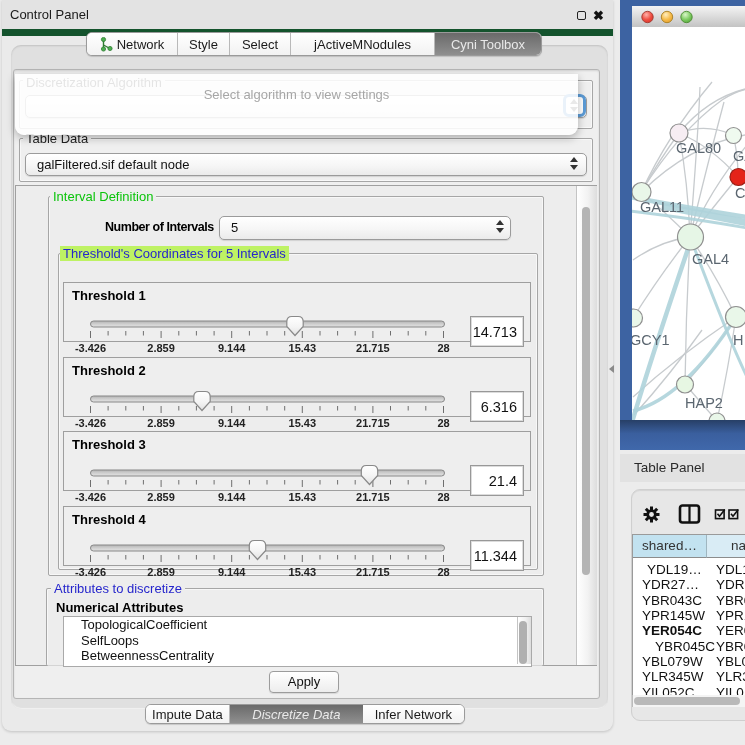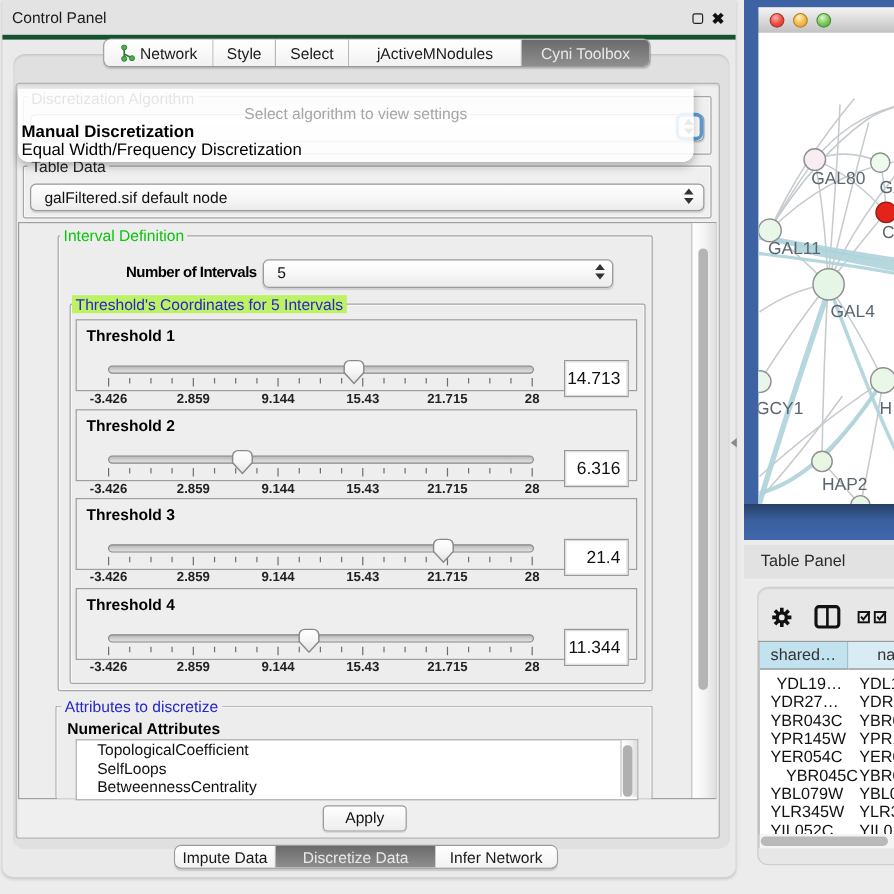--- a/index.html
+++ b/index.html
@@ -1,20 +1,20 @@
 <!DOCTYPE html>
 <html><head>
 <meta charset="utf-8">
 <style>
   html,body{margin:0;padding:0;}
   body{width:745px;height:745px;background:#ececec;font-family:"Liberation Sans",sans-serif;position:relative;overflow:hidden;}
   .abs{position:absolute;}
   
   #win{left:2px;top:0;width:611px;height:731px;background:#eaeaea;border-radius:0 0 9px 9px;box-shadow:0 1px 3px rgba(0,0,0,.18);}
-  #titlebar{left:2px;top:0;width:611px;height:29px;background:#e3e3e3;border-bottom:4px solid #14532d;}
+  #titlebar{left:2px;top:0;width:611px;height:29px;background:#e3e3e3;border-bottom:7px solid #14532d;}
   #titlebar .t{position:absolute;left:8px;top:7px;font-size:13px;color:#1b1b1b;}
   #minbox{position:absolute;left:577px;top:10.5px;width:7px;height:7px;border:1.8px solid #222;border-radius:2px;}
   #closex{position:absolute;left:593px;top:7.5px;font-size:13px;font-weight:bold;color:#111;}
   #card{left:11px;top:45px;width:597px;height:664px;background:#e0e0e0;border-radius:10px;box-shadow:inset 0 1px 2px rgba(0,0,0,.14), inset 0 -1px 1px rgba(255,255,255,.6);}
   #innerpanel{left:13px;top:69px;width:585px;height:628px;background:#efefef;border:1px solid #b5b5b5;border-radius:3px;box-shadow:inset 0 1px 2px rgba(0,0,0,.12);}
   
   .tabbar{display:flex;border:1px solid #9a9a9a;border-radius:6px;background:#fdfdfd;overflow:hidden;box-shadow:0 1px 1px rgba(0,0,0,.15);}
   .tabbar .seg{display:flex;align-items:center;justify-content:center;font-size:13px;color:#1a1a1a;background:linear-gradient(180deg,#ffffff,#f2f2f2);border-right:1px solid #b9b9b9;box-sizing:border-box;}
   .tabbar .seg:last-child{border-right:none;}
   .tabbar .sel{background:linear-gradient(180deg,#6a6a6a,#8f8f8f);color:#e9e9e9;border-right:none;}
@@ -26,21 +26,21 @@
   
   .combo{position:absolute;background:linear-gradient(180deg,#ffffff 0%,#f6f6f6 55%,#ebebeb 100%);border:1px solid #9b9b9b;border-radius:5px;box-shadow:0 1px 1px rgba(0,0,0,.12);font-size:13px;color:#111;}
   .combo .txt{position:absolute;left:11px;top:3px;}
   .spin{position:absolute;width:0;height:0;border-left:4px solid transparent;border-right:4px solid transparent;}
   .spinup{border-bottom:5px solid #333;}
   .spindn{border-top:5px solid #333;}
   
   .vtrack{position:absolute;background:linear-gradient(90deg,#ffffff,#f2f2f2 55%,#dddddd);border-left:1px solid #c4c4c4;}
   .thumb{position:absolute;background:#b4b4b4;border-radius:4px;}
   
-  .tbox{position:absolute;left:63px;width:468px;height:60px;background:#eeeeee;border:1px solid #9e9e9e;box-sizing:border-box;}
+  .tbox{position:absolute;left:63px;width:468px;height:60px;background:#eeeeee;border:1px solid #9e9e9e;box-sizing:border-box;margin-top:16px;}
   .tfield{position:absolute;left:406px;width:54px;height:31px;background:#fff;border:1px solid #989898;outline:1px solid #dcdcdc;outline-offset:-2px;font-size:14.5px;color:#111;text-align:right;line-height:30px;padding-right:6px;box-sizing:border-box;}
   
   #attrlist{left:63px;top:616px;width:467px;height:49px;background:#fff;border:1px solid #a9a9a9;font-size:13px;color:#111;overflow:hidden;}
   #attrlist div{padding-left:17px;height:15.5px;line-height:15.5px;}
   
   #applybtn{left:269px;top:671px;width:68px;height:20px;background:linear-gradient(180deg,#ffffff,#ededed);border:1px solid #9c9c9c;border-radius:4px;font-size:13px;color:#111;text-align:center;line-height:19px;box-shadow:0 1px 1px rgba(0,0,0,.1);}
   
   #popup{left:15px;top:74px;width:563px;height:61px;background:rgba(255,255,255,.87);border-radius:0 0 9px 9px;box-shadow:0 3px 8px rgba(0,0,0,.28);}
   #popup .ph{position:absolute;top:13px;left:0;width:100%;text-align:center;font-size:13px;color:#a6a6a6;}
   #popup .it1{position:absolute;top:27px;left:3px;font-size:14px;font-weight:bold;color:#000;}
@@ -85,22 +85,20 @@
 <div class="group" style="left:19px;top:138px;width:572px;height:42px;"></div>
 <div class="glabel" style="left:23px;top:131px;color:#222;background:#efefef;">Table Data</div>
 <div class="combo" style="left:25px;top:153px;width:560px;height:21px;">
     <span class="txt">galFiltered.sif default node</span>
   </div>
 <div class="spin spinup abs" style="left:570px;top:157px;"></div>
 <div class="spin spindn abs" style="left:570px;top:165px;"></div>
 
 <div class="abs" id="popup">
   <div class="ph">Select algorithm to view settings</div>
-  <div class="it1">Manual Discretization</div>
-  <div class="it2">Equal Width/Frequency Discretization</div>
 </div>
 
 <div class="abs" style="left:15px;top:185px;width:582px;height:481px;border:1px solid #a0a0a0;background:#ededed;box-sizing:border-box;"></div>
 <div class="vtrack" style="left:576px;top:186px;width:20px;height:479px;"></div>
 <div class="thumb" style="left:582px;top:207px;width:8px;height:368px;"></div>
 
 <div class="group" style="left:48px;top:196px;width:494px;height:378px;"></div>
 <div class="glabel" style="left:50px;top:189px;color:#0bc40b;background:#ededed;">Interval Definition</div>
 <div class="abs" style="left:105px;top:220px;font-size:12.5px;font-weight:bold;color:#000;letter-spacing:-0.45px;">Number of Intervals</div>
 <div class="combo" style="left:219px;top:216px;width:290px;height:22px;">
@@ -273,21 +271,21 @@
   <div>TopologicalCoefficient</div>
   <div>SelfLoops</div>
   <div>BetweennessCentrality</div>
 </div>
 <div class="vtrack" style="left:517px;top:617px;width:13px;height:47px;"></div>
 <div class="thumb" style="left:519px;top:621px;width:8px;height:43px;background:#b0b0b0;"></div>
 
 <div class="abs" id="applybtn">Apply</div>
 <div class="abs tabbar" id="bottabs">
   <div class="seg" style="width:87px;">Impute Data</div>
-  <div class="seg sel" style="width:138px;">Discretize Data</div>
+  <div class="seg sel" style="width:138px;font-style:italic;">Discretize Data</div>
   <div class="seg" style="width:105px;">Infer Network</div>
 </div>
 
 <div class="abs" style="left:609px;top:365px;width:0;height:0;border-top:4px solid transparent;border-bottom:4px solid transparent;border-right:5px solid #8a8a8a;"></div>
 
 <div class="abs" style="left:620px;top:0;width:125px;height:450px;background:#3d63a2;"></div>
 <div class="abs" style="left:620px;top:420px;width:125px;height:30px;background:linear-gradient(180deg,#273f66 0%,#3a5f9e 45%,#4068ab 100%);"></div>
 <div class="abs" style="left:632px;top:6px;width:113px;height:21px;background:linear-gradient(180deg,#f4f4f4,#d9d9d9 55%,#c3c3c3);border-bottom:1px solid #8f8f8f;"></div>
 <svg class="abs" style="left:632px;top:6px;" width="113" height="21" viewBox="0 0 113 21">
   <defs>
@@ -398,21 +396,21 @@
 <div class="abs" style="left:632px;top:534px;width:113px;height:161px;background:#fff;border:1px solid #9a9a9a;border-right:none;overflow:hidden;">
   <div style="position:absolute;left:0;top:0;width:74px;height:23px;background:#c2e2f0;border-right:1px solid #9fb6c0;border-bottom:1px solid #8c8c8c;box-sizing:border-box;text-align:center;font-size:13.5px;color:#333;line-height:22px;">shared…</div>
   <div style="position:absolute;left:74px;top:0;width:40px;height:23px;background:#d9ecf5;border-bottom:1px solid #8c8c8c;box-sizing:border-box;font-size:13.5px;color:#333;line-height:22px;">
       <span style="position:absolute;left:24px;">na</span>
     </div>
   <div style="position:absolute;left:0;top:23px;padding-top:4px;font-size:13.5px;color:#111;line-height:15.35px;">
     <div><span style="padding-left:14px;">YDL19…</span><span style="position:absolute;left:83px;">YDL1</span></div>
     <div><span style="padding-left:9px;">YDR27…</span><span style="position:absolute;left:83px;">YDR2</span></div>
     <div><span style="padding-left:9px;">YBR043C</span><span style="position:absolute;left:83px;">YBR0</span></div>
     <div><span style="padding-left:9px;">YPR145W</span><span style="position:absolute;left:83px;">YPR1</span></div>
-    <div><span style="padding-left:9px;">YER054C</span><span style="position:absolute;left:83px;">YER0</span></div>
+    <div><span style="padding-left:9px;font-weight:bold;">YER054C</span><span style="position:absolute;left:83px;">YER0</span></div>
     <div><span style="padding-left:6px;margin-left:16px;">YBR045C</span><span style="position:absolute;left:83px;">YBR0</span></div>
     <div><span style="padding-left:9px;">YBL079W</span><span style="position:absolute;left:83px;">YBL0</span></div>
     <div><span style="padding-left:9px;">YLR345W</span><span style="position:absolute;left:83px;">YLR3</span></div>
     <div><span style="padding-left:9px;">YIL052C</span><span style="position:absolute;left:83px;">YIL0</span></div>
   </div>
 </div>
 <div class="abs" style="left:632px;top:695px;width:113px;height:12px;background:#f4f4f4;border-left:1px solid #bbb;"></div>
 <div class="abs thumb" style="left:634px;top:697px;width:106px;height:8px;background:#b9b9b9;"></div>
 
 </body></html>

